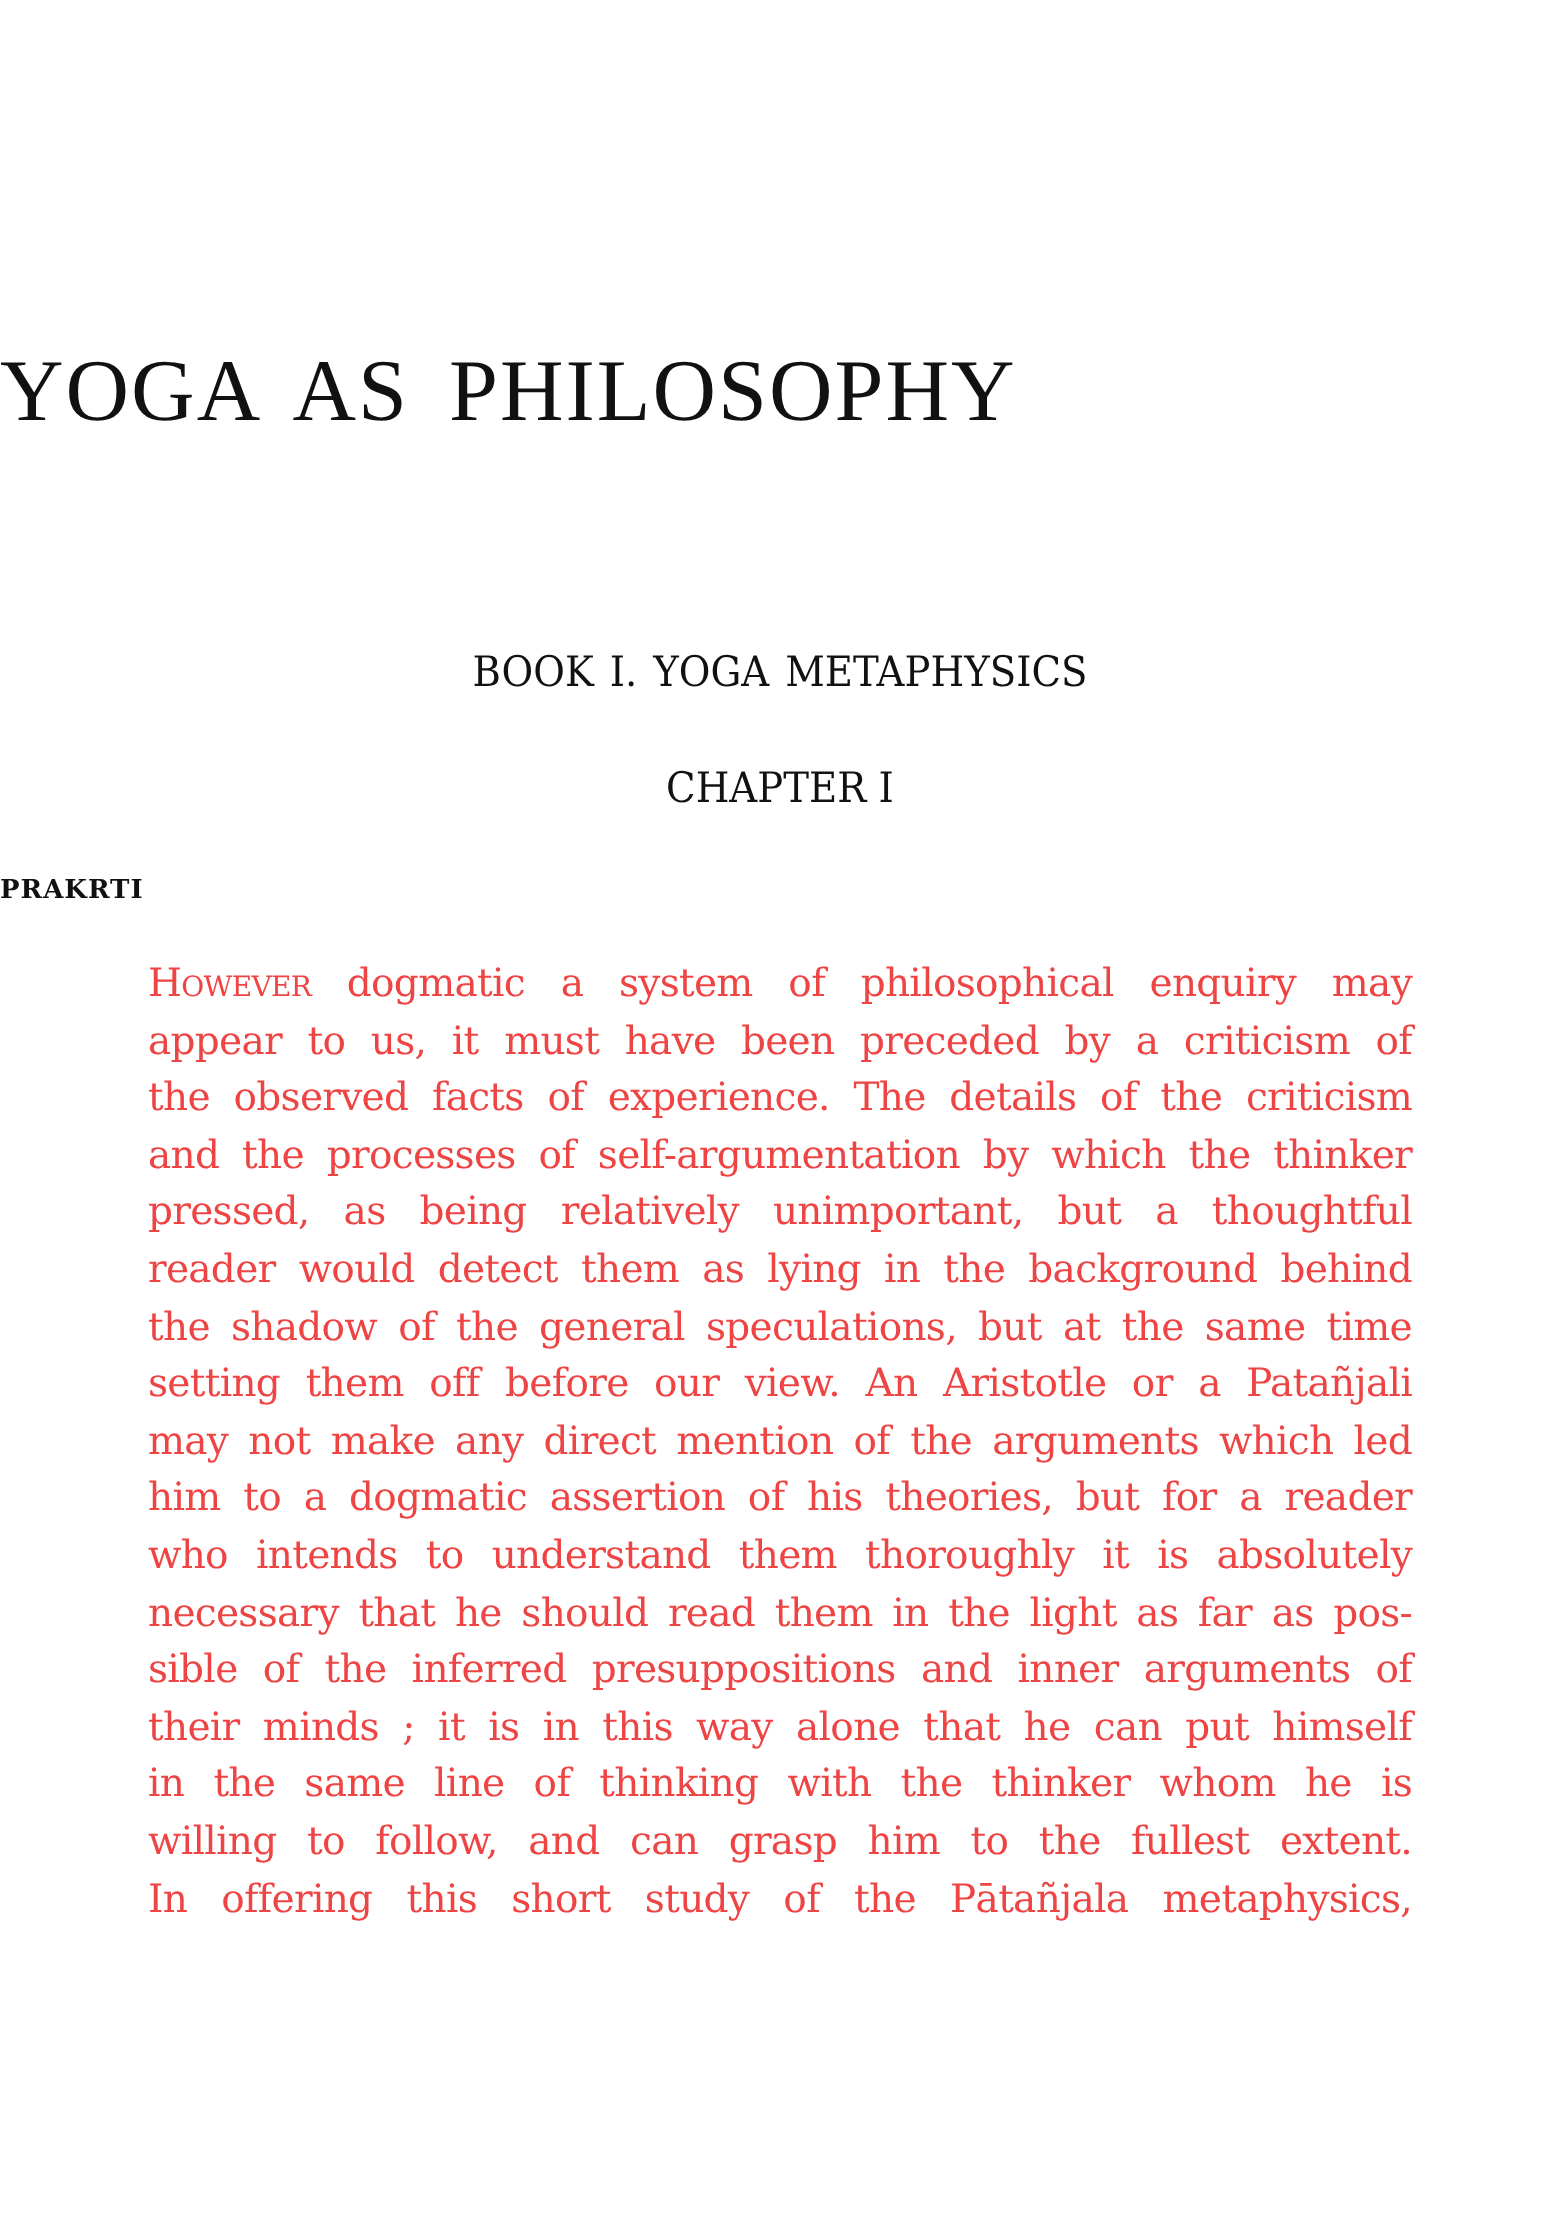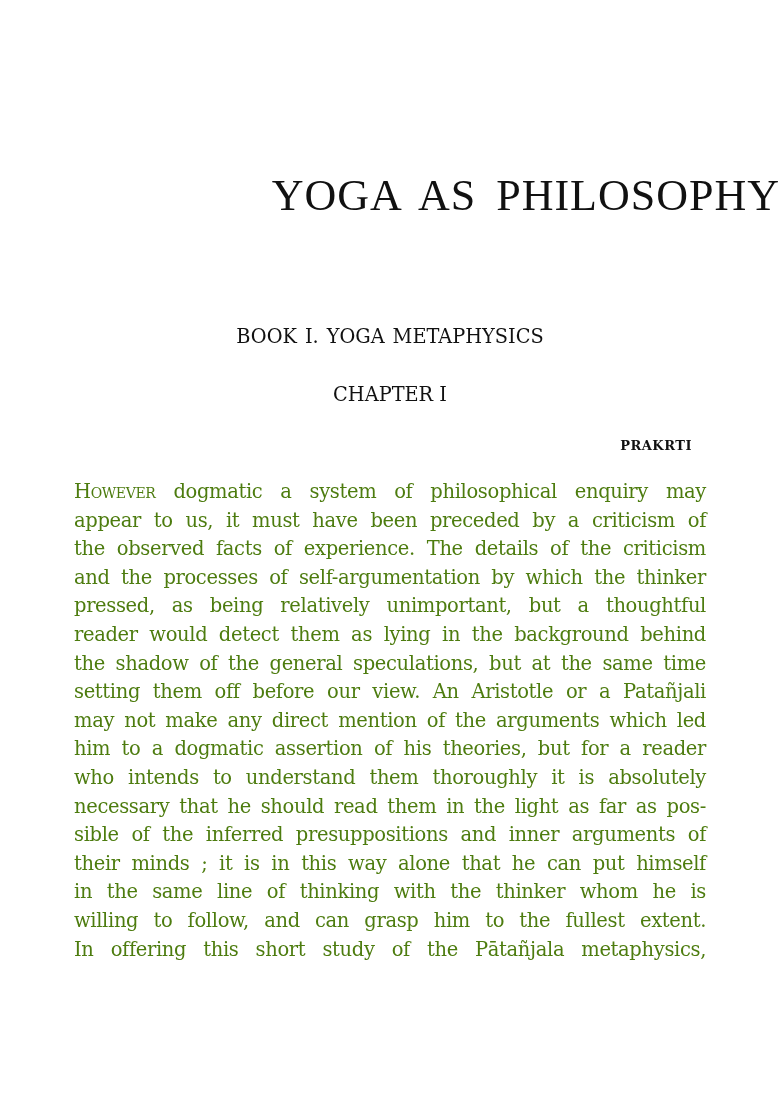--- a/index.html
+++ b/index.html
@@ -17,21 +17,21 @@
     }
     .page {
       position: absolute;
       left: 0; top: 0;
       width: 780px; height: 1108px;
       background: #ffffff;
     }
     .title {
       position: absolute;
       left: 0; width: 780px;
-      text-align: right;
+      text-align: left;
       font-family: "Liberation Serif", "DejaVu Serif", serif;
       font-weight: normal;
       font-size: 44px;
       letter-spacing: 1px;
       word-spacing: 8px;
       line-height: 52px;
       margin: 0;
     }
     .title-line1 { top: 170px; }
     .title-line2 { top: 222px; }
@@ -59,21 +59,21 @@
       line-height: 28px;
       margin: 0;
       font-weight: normal;
       transform: scaleX(0.92);
       transform-origin: center;
     }
     .section-heading {
       position: absolute;
       left: 0; width: 692px;
       top: 437px;
-      text-align: right;
+      text-align: left;
       font-family: "DejaVu Serif", "Liberation Serif", serif;
       font-size: 13px;
       font-weight: bold;
       letter-spacing: 0.5px;
       line-height: 18px;
       margin: 0;
     }
     .body-text {
       position: absolute;
       left: 74px;
@@ -87,21 +87,21 @@
       display: block;
       height: 28.6px;
       line-height: 28.6px;
       font-family: "DejaVu Serif", "Liberation Serif", serif;
       font-size: 19.5px;
       white-space: nowrap;
       text-align: justify;
       text-align-last: justify;
       letter-spacing: -0.35px;
       word-spacing: 0px;
-      color: #4d7c0f;
+      color: #ef4444;
     }
     .body-line.last {
       text-align-last: justify;
     }
     .smallcaps {
       font-variant: small-caps;
     }
   </style>
 </head>
 <body>

